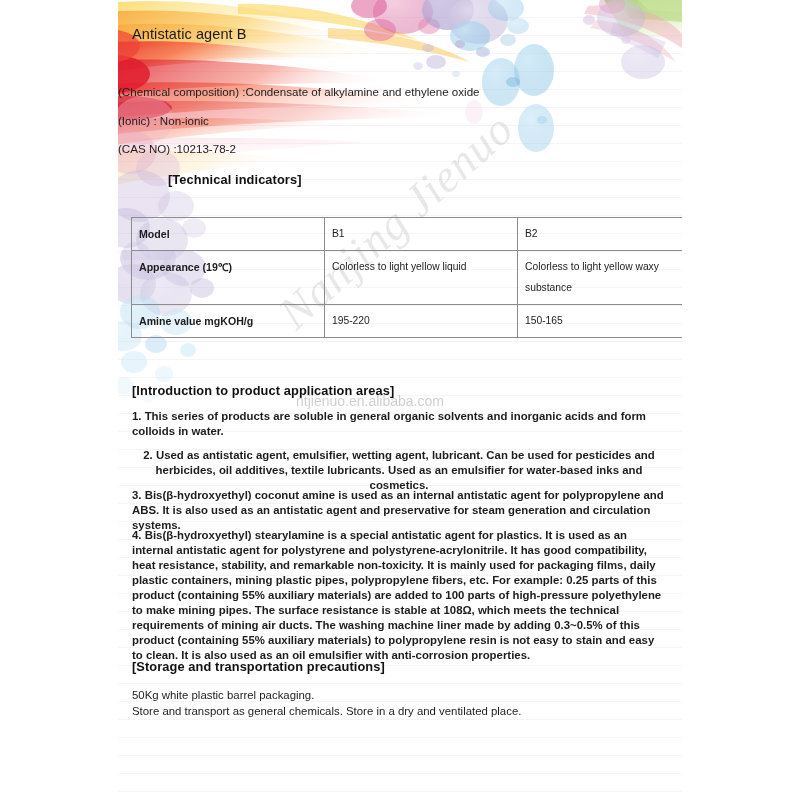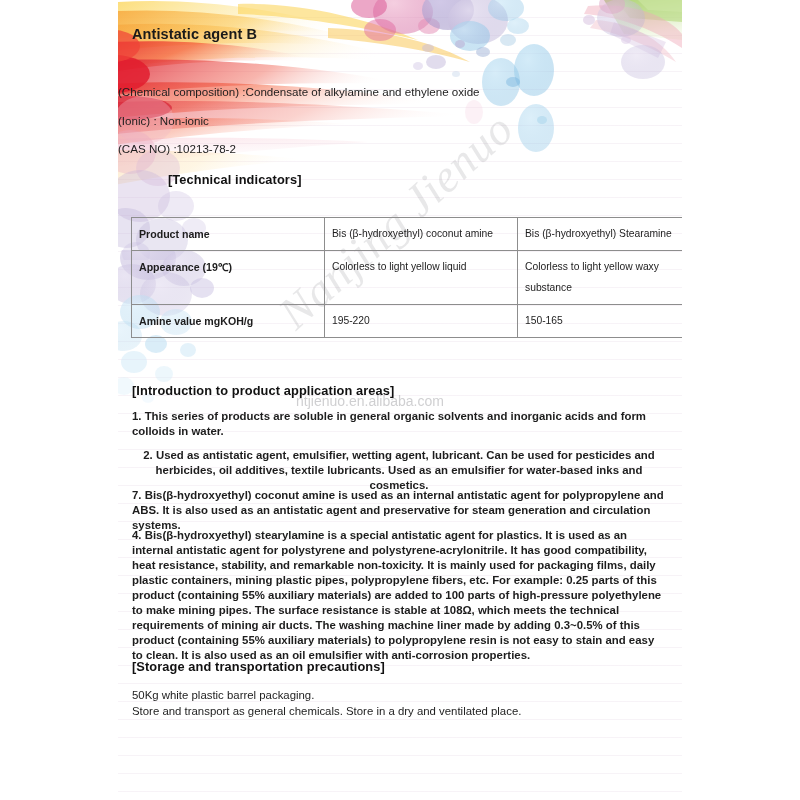--- a/index.html
+++ b/index.html
@@ -92,21 +92,21 @@
     left: 0;
     top: 0;
     width: 564px;
   }
 
   .doc-title {
     position: absolute;
     left: 14px;
     top: 26px;
     font-size: 14.5px;
-    font-weight: bold;
+    font-weight: normal;
     color: #1a1a1a;
     letter-spacing: 0.1px;
   }
 
   .spec-line {
     position: absolute;
     left: 0;
     font-size: 11.6px;
     color: #1d1d1d;
     white-space: nowrap;
@@ -349,43 +349,43 @@
       <div class="doc-title">Antistatic agent B</div>
 
       <div class="spec-line spec-1">(Chemical composition) :Condensate of alkylamine and ethylene oxide</div>
       <div class="spec-line spec-2">(Ionic) : Non-ionic</div>
       <div class="spec-line spec-3">(CAS NO) :10213-78-2</div>
 
       <div class="section-head head-tech">[Technical indicators]</div>
 
       <table id="spec-table">
         <tbody>
-          <tr class="r-product">
-            <td class="rowlabel">Product name</td>
-            <td class="cell-b1">Bis (β-hydroxyethyl) coconut amine</td>
-            <td class="cell-b2">Bis (β-hydroxyethyl)  Stearamine</td>
+          <tr class="r-model">
+            <td class="rowlabel">Model</td>
+            <td class="cell-b1">B1</td>
+            <td class="cell-b2">B2</td>
           </tr>
           <tr class="r-appearance">
             <td class="rowlabel">Appearance (19℃)</td>
             <td class="cell-b1">Colorless to light yellow liquid</td>
             <td class="cell-b2">Colorless to light yellow waxy substance</td>
           </tr>
           <tr class="r-amine">
             <td class="rowlabel">Amine value mgKOH/g</td>
             <td class="cell-b1">195-220</td>
             <td class="cell-b2">150-165</td>
           </tr>
         </tbody>
       </table>
 
       <div class="section-head head-intro">[Introduction to product application areas]</div>
 
       <div class="para p1">1. This series of products are soluble in general organic solvents and inorganic acids and form colloids in water.</div>
       <div class="para p2">2. Used as antistatic agent, emulsifier, wetting agent, lubricant. Can be used for pesticides and herbicides, oil additives, textile lubricants. Used as an emulsifier for water-based inks and cosmetics.</div>
-      <div class="para p3">7. Bis(β-hydroxyethyl) coconut amine is used as an internal antistatic agent for polypropylene and ABS. It is also used as an antistatic agent and preservative for steam generation and circulation systems.</div>
+      <div class="para p3">3. Bis(β-hydroxyethyl) coconut amine is used as an internal antistatic agent for polypropylene and ABS. It is also used as an antistatic agent and preservative for steam generation and circulation systems.</div>
       <div class="para p4">4. Bis(β-hydroxyethyl) stearylamine is a special antistatic agent for plastics. It is used as an internal antistatic agent for polystyrene and polystyrene-acrylonitrile. It has good compatibility, heat resistance, stability, and remarkable non-toxicity. It is mainly used for packaging films, daily plastic containers, mining plastic pipes, polypropylene fibers, etc. For example: 0.25 parts of this product (containing 55% auxiliary materials) are added to 100 parts of high-pressure polyethylene to make mining pipes. The surface resistance is stable at 108Ω, which meets the technical requirements of mining air ducts. The washing machine liner made by adding 0.3~0.5% of this product (containing 55% auxiliary materials) to polypropylene resin is not easy to stain and easy to clean. It is also used as an oil emulsifier with anti-corrosion properties.</div>
 
       <div class="section-head head-store">[Storage and transportation precautions]</div>
 
       <div class="store-lines" style="white-space: pre-line;">50Kg white plastic barrel packaging.
 Store and transport as general chemicals. Store in a dry and ventilated place.</div>
 
     </div>
   </div>
 </div>

